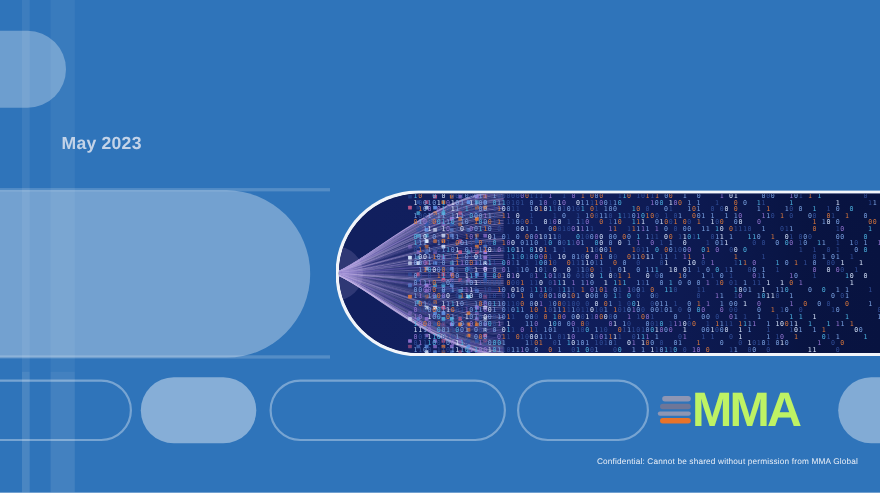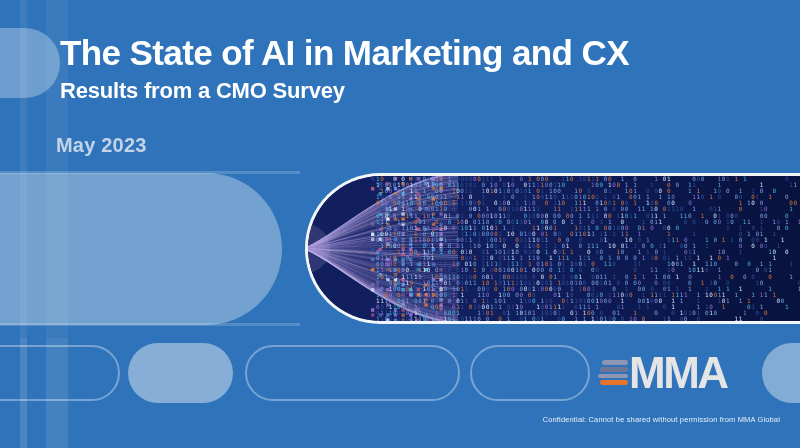--- a/index.html
+++ b/index.html
@@ -90,22 +90,22 @@
     font-size: 35px; font-weight: bold;
     color: #ffffff; letter-spacing: -0.6px;
     line-height: 1.08; white-space: nowrap;
   }
   .subtitle {
     font-size: 22px; font-weight: bold;
     color: #ffffff; letter-spacing: -0.2px;
     margin-top: 6px; white-space: nowrap;
   }
   .date {
-    position: absolute; left: 56px; top: 134px;
-    font-size: 20px; font-weight: bold;
+    position: absolute; left: 56px; top: 122px;
+    font-size: 16px; font-weight: bold;
     color: #c3d3e8; letter-spacing: 0.2px;
   }
 
   
   .dataviz {
     position: absolute;
     left: 305px; top: 173px;
     width: 497px; height: 151px;
     border: 3px solid #f2f5fa;
     border-right: none;
@@ -165,21 +165,21 @@
     gap: 2px; margin-right: 1px; padding-bottom: 1px;
   }
   .logo-bars i {
     display: block; height: 5px; border-radius: 2.5px;
   }
   .logo-bars i:nth-child(1) { background: #8e96b4; width: 26px; margin-left: 4px;}
   .logo-bars i:nth-child(2) { background: #6e7698; width: 28px; margin-left: 2px;}
   .logo-bars i:nth-child(3) { background: #8e96b4; width: 30px; margin-left: 0;}
   .logo-bars i:nth-child(4) { background: #e8732a; width: 28px; margin-left: 2px;}
   .logo-text {
-    font-size: 44px; font-weight: bold; color: #e5e5e5;
+    font-size: 44px; font-weight: bold; color: #bef264;
     letter-spacing: -2.5px; line-height: 0.92;
     font-family: "Liberation Sans", sans-serif;
   }
 
   
   .footer {
     position: absolute; left: 0; right: 10px; top: 415px;
     text-align: right;
     padding-right: 10px;
     font-size: 7.5px; font-weight: normal;
@@ -201,24 +201,20 @@
   <div class="deco rule rule-bot"></div>
 
   <div class="deco pill-outline pill-b1"></div>
   <div class="deco pill-b-fill"></div>
   <div class="deco pill-outline pill-b2"></div>
   <div class="deco pill-outline pill-b3"></div>
   <div class="deco pill-b-right"></div>
   <div class="band-bot" style="left:20px;width:7px;"></div>
   <div class="band-bot" style="left:46px;width:22px;opacity:.7;"></div>
 
-  <div class="header">
-    <div class="title">The State of AI in Marketing and CX</div>
-    <div class="subtitle">Results from a CMO Survey</div>
-  </div>
   <div class="date">May 2023</div>
 
   <div class="dataviz">
     <div class="dataviz-inner">
       <svg class="fan" viewBox="0 0 150 151" preserveAspectRatio="none" aria-hidden="true">
           <path d="M-4,75.5 C30,61.197061121166385 82.5,3.9853056058319076 150,-4.0" fill="none" stroke="#7f6fc4" stroke-width="0.71" opacity="0.46"></path>
           <path d="M-4,75.5 C30,61.213475570176264 82.5,4.067377850881306 150,-3.9" fill="none" stroke="#d7c8f2" stroke-width="0.82" opacity="0.49"></path>
           <path d="M-4,75.5 C30,61.23945227454227 82.5,4.197261372711363 150,-3.7" fill="none" stroke="#b3a3dd" stroke-width="1.19" opacity="0.20"></path>
           <path d="M-4,75.5 C30,61.27497384753879 82.5,4.3748692376939475 150,-3.5" fill="none" stroke="#7f6fc4" stroke-width="0.59" opacity="0.19"></path>
           <path d="M-4,75.5 C30,61.3200165138695 82.5,4.6000825693474745 150,-3.3" fill="none" stroke="#d7c8f2" stroke-width="0.66" opacity="0.37"></path>

